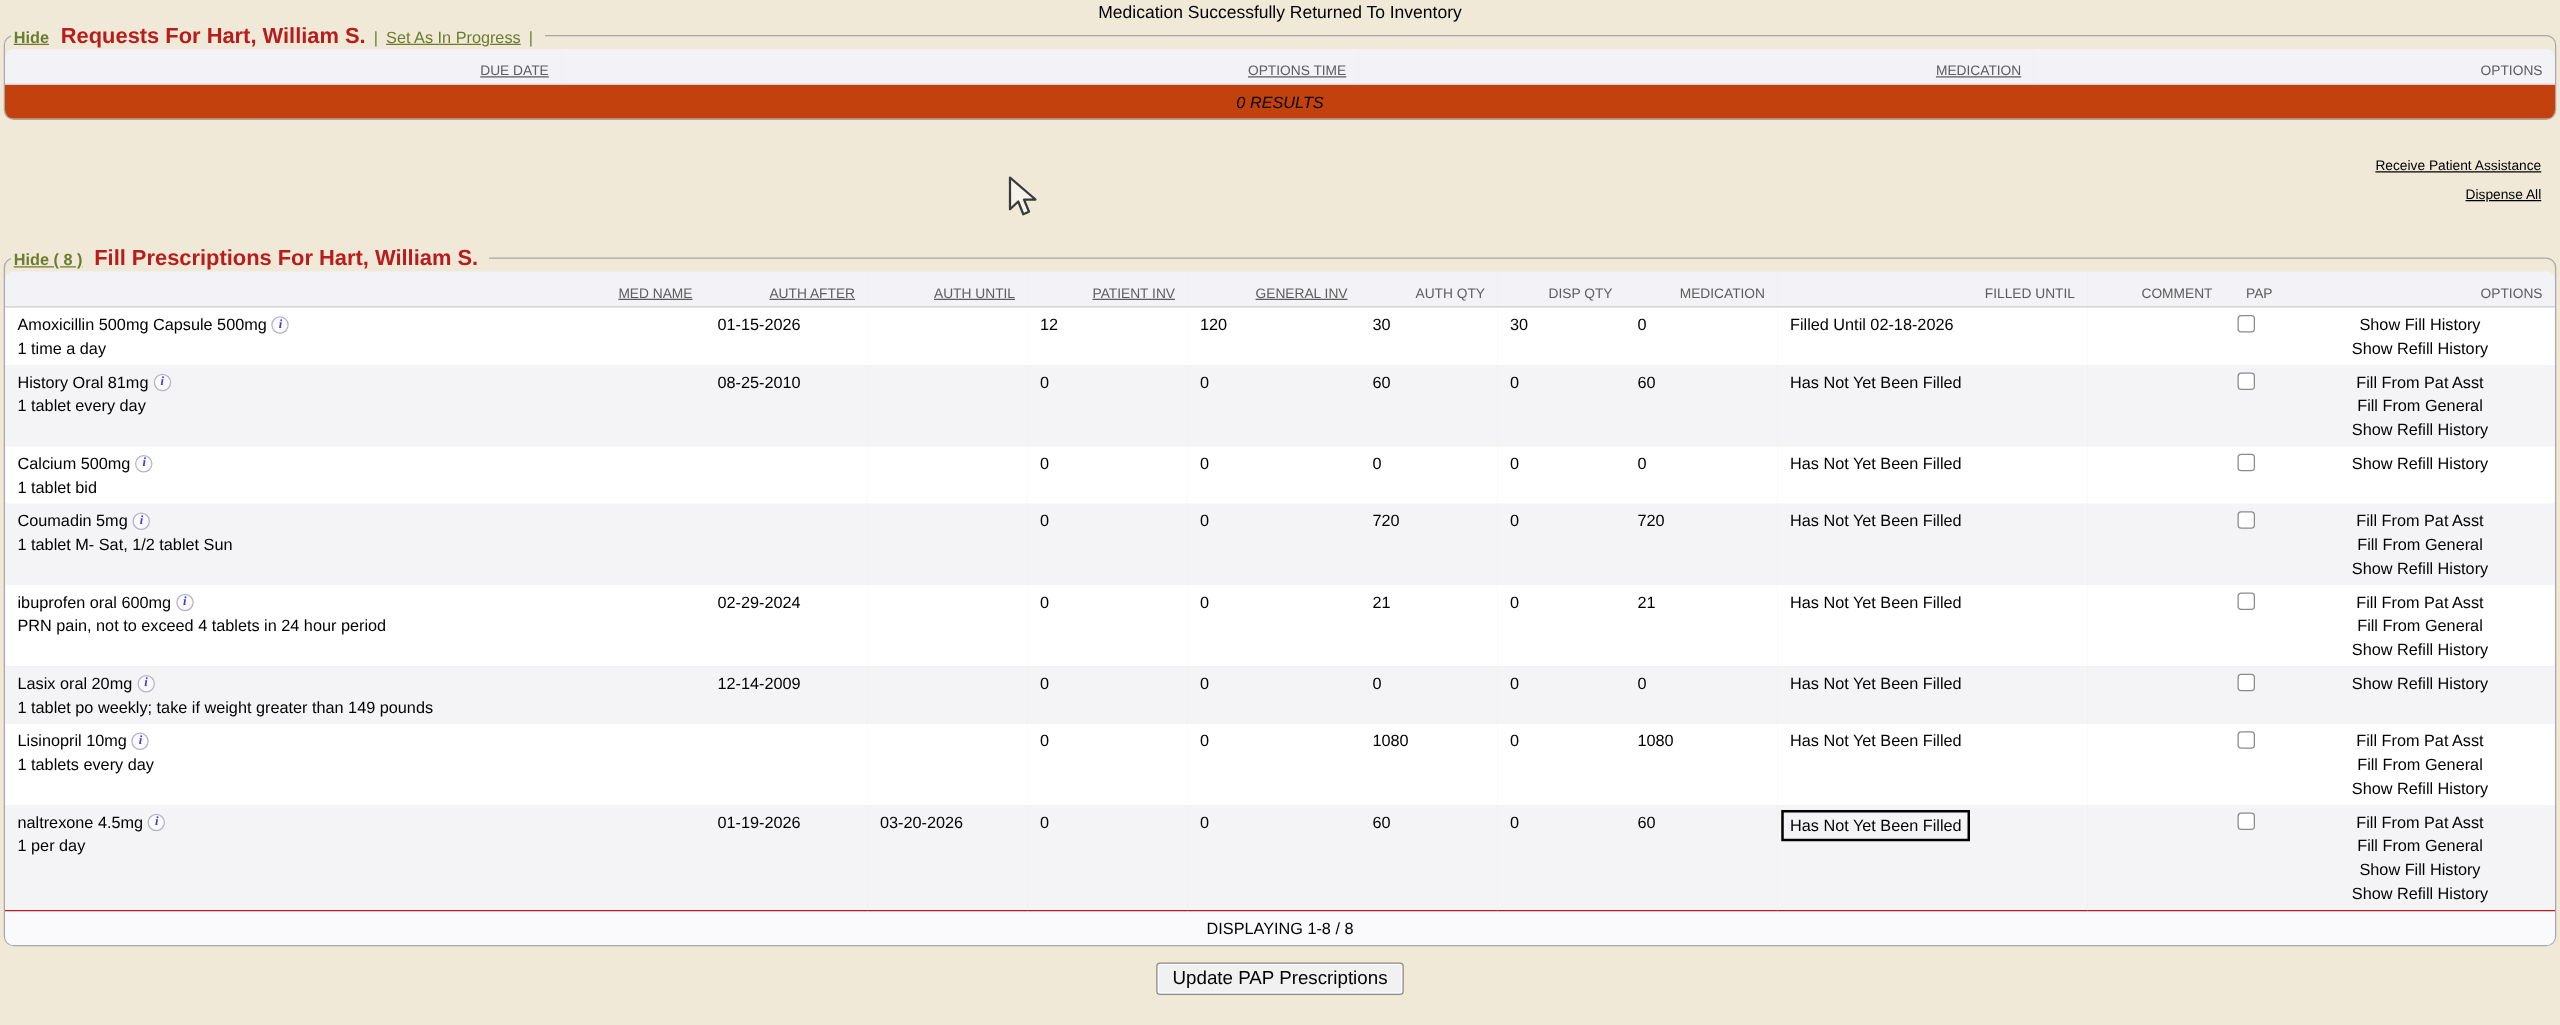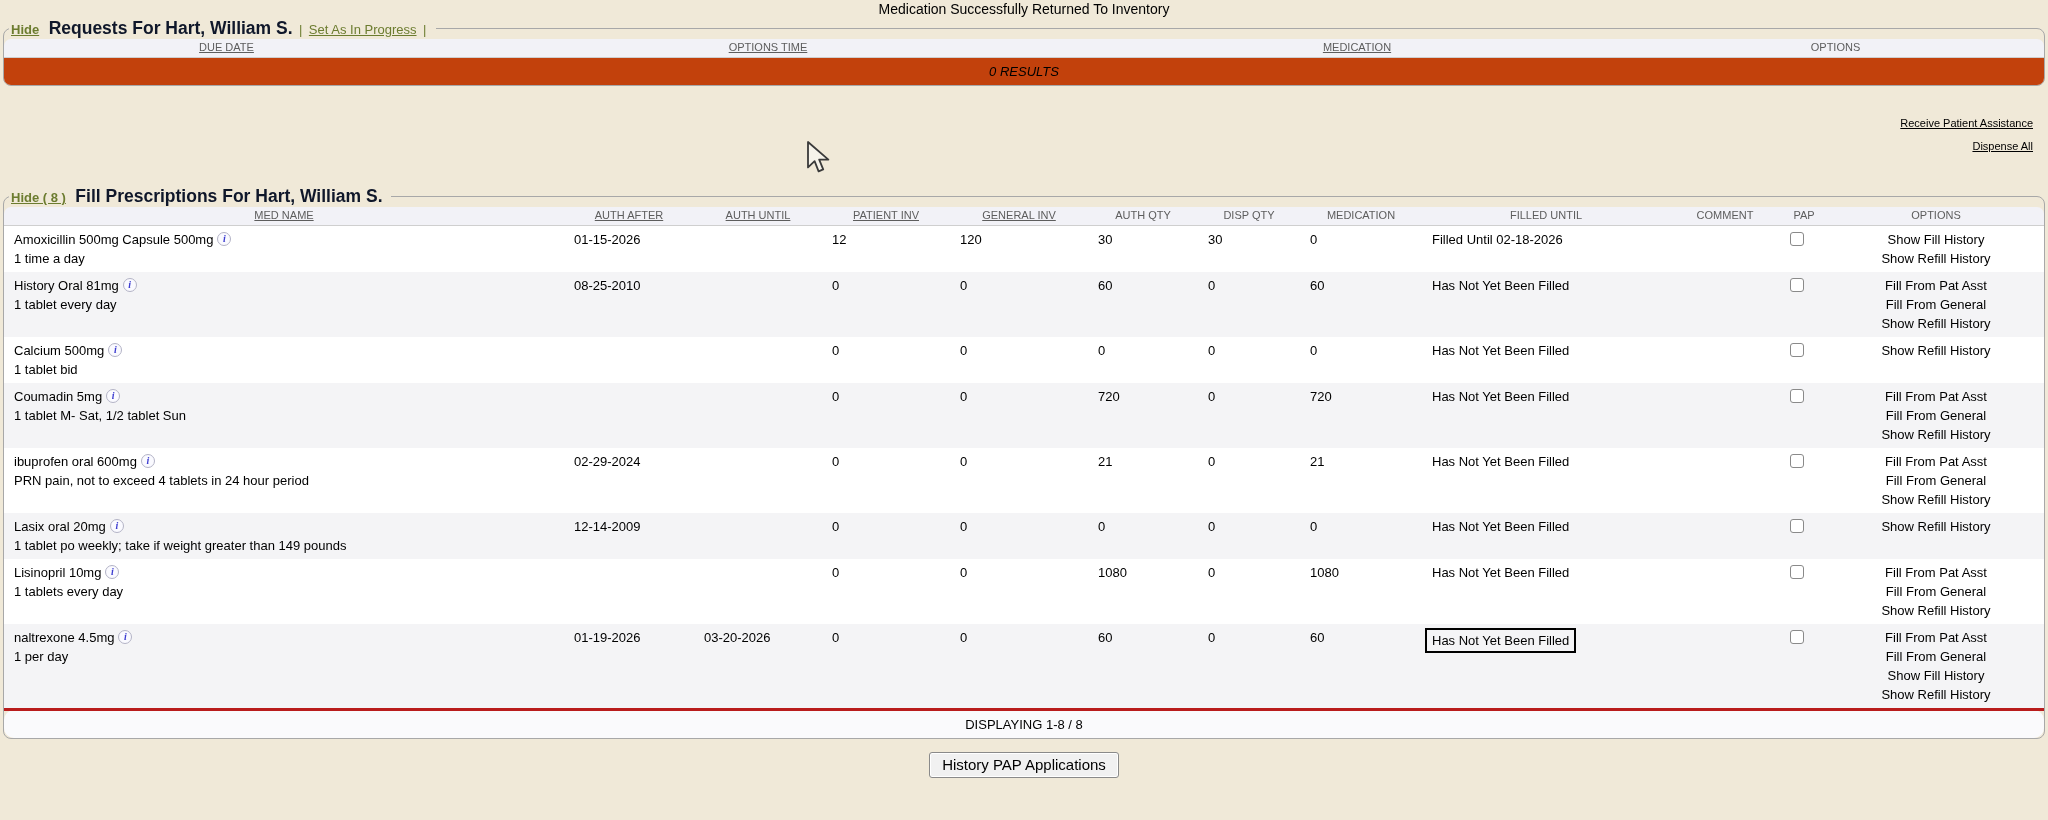--- a/index.html
+++ b/index.html
@@ -14,38 +14,38 @@
 
   fieldset.section {
     margin:0 3px; padding:0;
     border:1px solid #a8a8a8; border-radius:8px;
     min-inline-size:auto;
   }
   fieldset.section.first { margin-top:1px; }
   fieldset.section.rx { margin-top:28px; }
   legend { margin-left:5px; padding:0 8px 0 2px; white-space:nowrap; }
   .hide-link { color:#6c7c2f; font-size:13px; font-weight:bold; text-decoration:underline; cursor:pointer; }
-  .section-title { color:#0f172a; font-size:17.5px; font-weight:bold; margin-left:5px; }
+  .section-title { color:#b91c1c; font-size:17.5px; font-weight:bold; margin-left:5px; }
   .legend-sep { color:#6c7c2f; font-size:13px; margin:0 2px; }
   .legend-link { color:#6c7c2f; font-size:13px; text-decoration:underline; cursor:pointer; }
 
   .table-wrap { border-radius:7px; overflow:hidden; }
   table.grid { width:100%; border-collapse:collapse; table-layout:fixed; }
   table.grid th {
-    text-align:center; font-weight:normal; font-size:11px; color:#5d5d5d;
-    background:#f2f2f7; padding:2px 10px 4px; white-space:nowrap;
+    text-align:right; font-weight:normal; font-size:11px; color:#5d5d5d;
+    background:#f2f2f7; padding:12px 10px 4px; white-space:nowrap;
     border-bottom:1px solid #cfcfcf;
   }
   table.grid th.sortable { text-decoration:underline; cursor:pointer; }
   table.grid td { padding:4px 10px; vertical-align:top; font-size:13px; line-height:19px; }
   #rx-body tr:nth-child(odd) { background:#ffffff; }
   #rx-body tr:nth-child(even) { background:#f4f4f6; }
 
   .empty-row td { background:#c2410c; text-align:center; font-size:11px; padding:7px 0 8px;font-style:italic; }
-  .display-row td { background:#fafafc; text-align:center; font-size:11px; padding:4px 0 5px; border-top:3px solid #b91c1c;border-radius:10px; }
+  .display-row td { background:#fafafc; text-align:center; font-size:11px; padding:4px 0 5px; border-top:1px solid #b91c1c; }
 
   .right-links { margin:26px 15px 0 0; text-align:right; }
   .right-links a { display:block; color:#000; font-size:11px; line-height:23px; text-decoration:underline; cursor:pointer; }
 
   .med-line { white-space:nowrap; }
   .info-icon {
     display:inline-block; width:14px; height:14px; border-radius:50%;
     border:1px solid #b3b3c6; background:#fafaff;
     color:#3c3cd0; font-family:"Liberation Serif","DejaVu Serif",serif;
     font-style:italic; font-weight:bold; font-size:10px; line-height:12px;
@@ -319,18 +319,18 @@
       <tfoot>
         <tr class="display-row">
           <td colspan="12">DISPLAYING 1-8 / 8</td>
         </tr>
       </tfoot>
     </table>
   </div>
 </fieldset>
 
 <div class="button-bar">
-  <button>History PAP Applications</button>
+  <button>Update PAP Prescriptions</button>
 </div>
 
 <svg class="cursor" width="26" height="34" viewBox="0 0 13 17">
   <path d="M1,0.5 L1,13.2 L4.3,10.1 L6.3,15.2 L8.6,14.2 L6.6,9.3 L11.2,9.3 Z" fill="#f6f3ea" stroke="#3a3a3a" stroke-width="0.9" stroke-linejoin="round"></path>
 </svg>
 
 </body></html>

